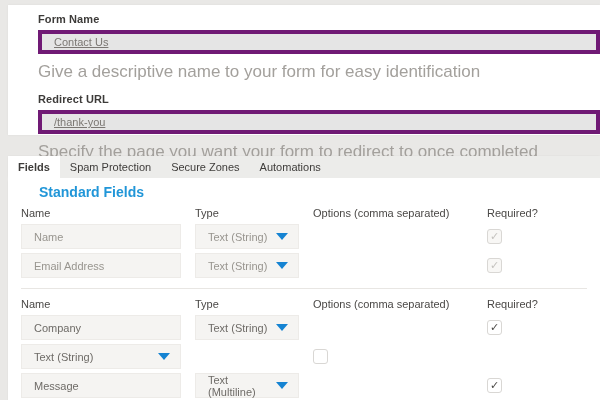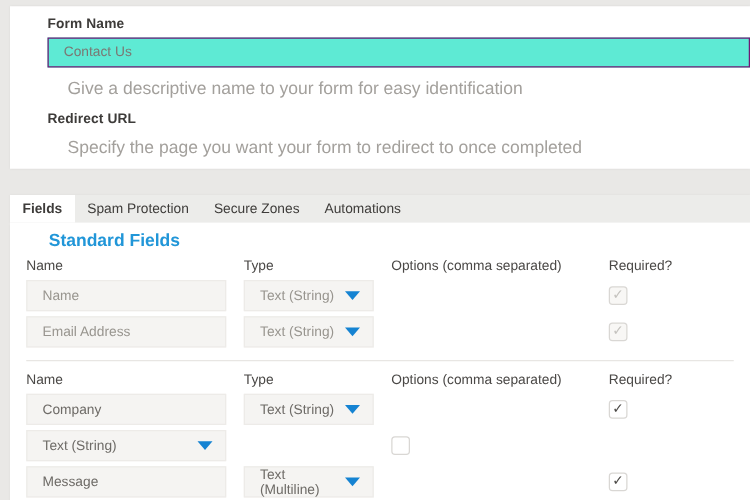--- a/index.html
+++ b/index.html
@@ -16,28 +16,29 @@
     left:8px; right:0;
     background:#fff;
     box-shadow:0 0 2px rgba(0,0,0,.06);
   }
   
   #settings-card { top:5px; height:130px; padding:8px 0 0 30px; }
   .field-label { font-size:11px; font-weight:700; color:#3d3b39; letter-spacing:.1px; }
   .text-input {
     margin-top:5px;
     height:24px;
-    background:#5eead4;
-    border:1px solid #701a75;
+    background:#e5e5e5;
+    border:4px solid #701a75;
     display:flex; align-items:center;
     padding-left:12px;
     font-size:11px;
     color:#7b7773;
+    text-decoration:underline;
   }
-  .help-text { margin:8px 16px 11px; font-size:14px; color:#a3a09c; }
+  .help-text { margin:8px 0 11px; font-size:17px; color:#a3a09c; }
   
   #form-card { top:156px; height:247px; background:transparent; box-shadow:none; }
   .tabbar { height:22px; background:#ececea; display:flex; box-shadow:0 0 2px rgba(0,0,0,.05); }
   .tab {
     padding:0 10px;
     display:flex; align-items:center;
     font-size:11px; color:#3e3c3a;
     cursor:default;
   }
   .tab.active { background:#fff; font-weight:700; }
@@ -79,20 +80,21 @@
   .divider { border-top:1px solid #e8e6e3; margin:10px 13px 9px 0; margin-left:0; }
 </style>
 </head>
 <body>
 
 <div class="card" id="settings-card">
   <div class="field-label">Form Name</div>
   <div class="text-input">Contact Us</div>
   <div class="help-text">Give a descriptive name to your form for easy identification</div>
   <div class="field-label">Redirect URL</div>
+  <div class="text-input">/thank-you</div>
   <div class="help-text">Specify the page you want your form to redirect to once completed</div>
 </div>
 
 <div class="card" id="form-card">
   <div class="tabbar">
     <div class="tab active">Fields</div>
     <div class="tab">Spam Protection</div>
     <div class="tab">Secure Zones</div>
     <div class="tab">Automations</div>
   </div>

